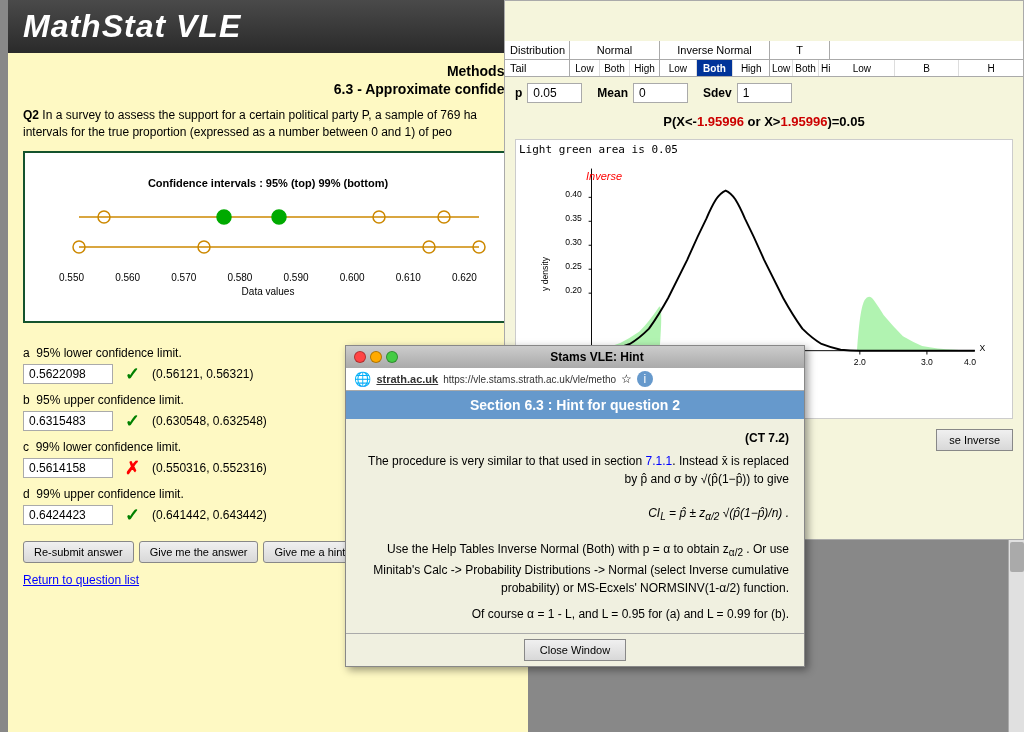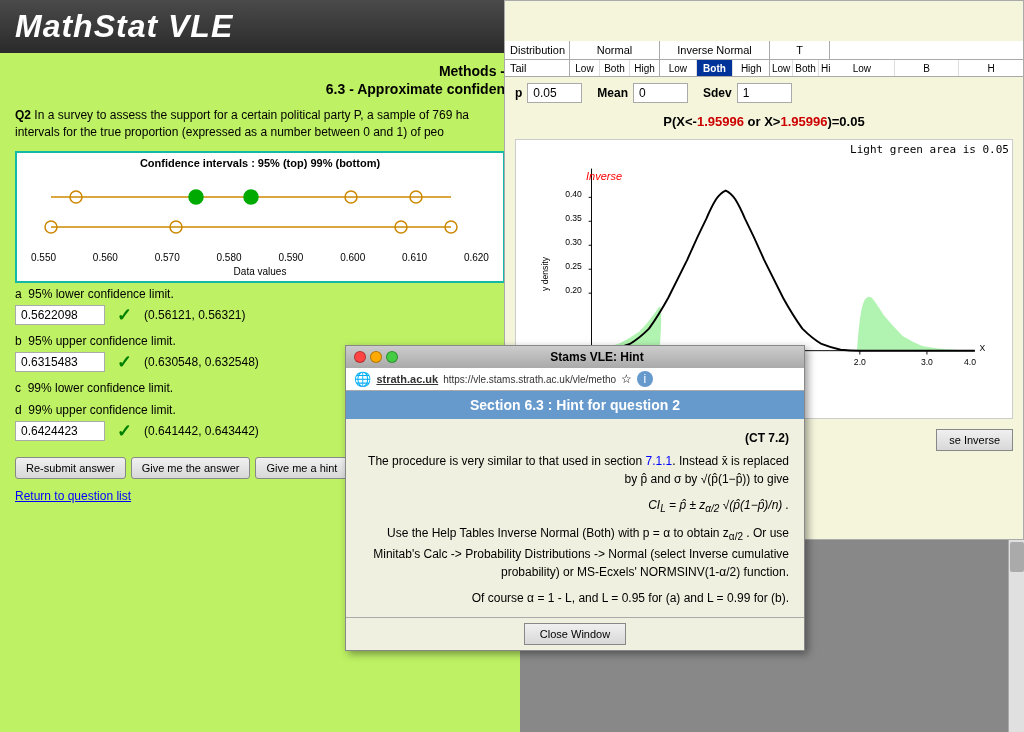--- a/index.html
+++ b/index.html
@@ -1,24 +1,24 @@
 <!DOCTYPE html>
 <html><head>
   <meta charset="utf-8">
   <style>
     * { box-sizing: border-box; margin: 0; padding: 0; }
     body { font-family: Arial, sans-serif; font-size: 13px; background: #888; width: 1024px; height: 732px; overflow: hidden; position: relative; }
 
     
     #left-panel {
       position: absolute;
-      left: 0; top: 0;
+      left: 8px; top: 0;
       width: 520px;
       height: 732px;
-      background: #bef264;
+      background: #fef9c3;
       overflow: hidden;
     }
 
     #left-header {
       background: linear-gradient(to bottom, #4a4a4a, #2a2a2a);
       padding: 8px 15px;
       color: white;
       font-size: 32px;
       font-weight: bold;
       font-style: italic;
@@ -48,24 +48,24 @@
       margin-bottom: 10px;
       line-height: 1.4;
     }
 
     #question-text .q-label {
       font-weight: bold;
     }
 
     
     #ci-chart {
-      border: 2px solid #14b8a6;
+      border: 2px solid #14532d;
       background: white;
-      padding: 4px;
-      margin-bottom: 4px;
+      padding: 24px;
+      margin-bottom: 23px;
     }
 
     #ci-chart-title {
       text-align: center;
       font-weight: bold;
       font-size: 11px;
       margin-bottom: 8px;
     }
 
     .ci-axis {
@@ -203,21 +203,21 @@
     
     #chart-area {
       background: white;
       margin: 5px 10px;
       border: 1px solid #ccc;
       position: relative;
       height: 280px;
     }
 
     #chart-title {
-      text-align: right;
+      text-align: left;
       font-size: 11px;
       font-family: monospace;
       padding: 3px;
       background: white;
     }
 
     #inverse-label {
       position: absolute;
       left: 70px;
       top: 35px;
@@ -417,20 +417,25 @@
       <div class="answer-label">b &nbsp;95% upper confidence limit.</div>
       <div class="answer-row">
         <input type="text" class="answer-input" value="0.6315483" style="">
         <span class="check-mark">✓</span>
         <span class="interval-text">(0.630548, 0.632548)</span>
       </div>
     </div>
 
     <div class="answer-section">
       <div class="answer-label">c &nbsp;99% lower confidence limit.</div>
+      <div class="answer-row">
+        <input type="text" class="answer-input" value="0.5614158" style="">
+        <span class="cross-mark">✗</span>
+        <span class="interval-text">(0.550316, 0.552316)</span>
+      </div>
     </div>
 
     <div class="answer-section">
       <div class="answer-label">d &nbsp;99% upper confidence limit.</div>
       <div class="answer-row">
         <input type="text" class="answer-input" value="0.6424423" style="">
         <span class="check-mark">✓</span>
         <span class="interval-text">(0.641442, 0.643442)</span>
       </div>
     </div>
@@ -573,21 +578,21 @@
   </div>
 
   <div id="hint-header">Section 6.3 : Hint for question 2</div>
 
   <div id="hint-body">
     <p><b>(CT 7.2)</b></p>
     <p style="margin-top:5px;">
       The procedure is very similar to that used in section <span class="blue-link">7.1.1</span>.
       Instead x̄ is replaced by p̂ and σ by √(p̂(1−p̂)) to give
     </p>
-    <p style="margin: 8px 0; font-style:italic;">
+    <p style="margin: 16px 0; font-style:italic;">
       CI<sub>L</sub> = p̂ ± z<sub>α/2</sub> √(p̂(1−p̂)/n) .
     </p>
     <p style="margin-top:5px;">
       Use the Help Tables Inverse Normal (Both) with p = α to obtain 
       z<sub>α/2</sub> . Or use Minitab's Calc -&gt; Probability Distributions -&gt;
       Normal (select Inverse cumulative probability) or MS-Ecxels'
       NORMSINV(1-α/2) function.
     </p>
     <p style="margin-top:8px;">
       Of course α = 1 - L, and L = 0.95 for (a) and L = 0.99 for (b).

